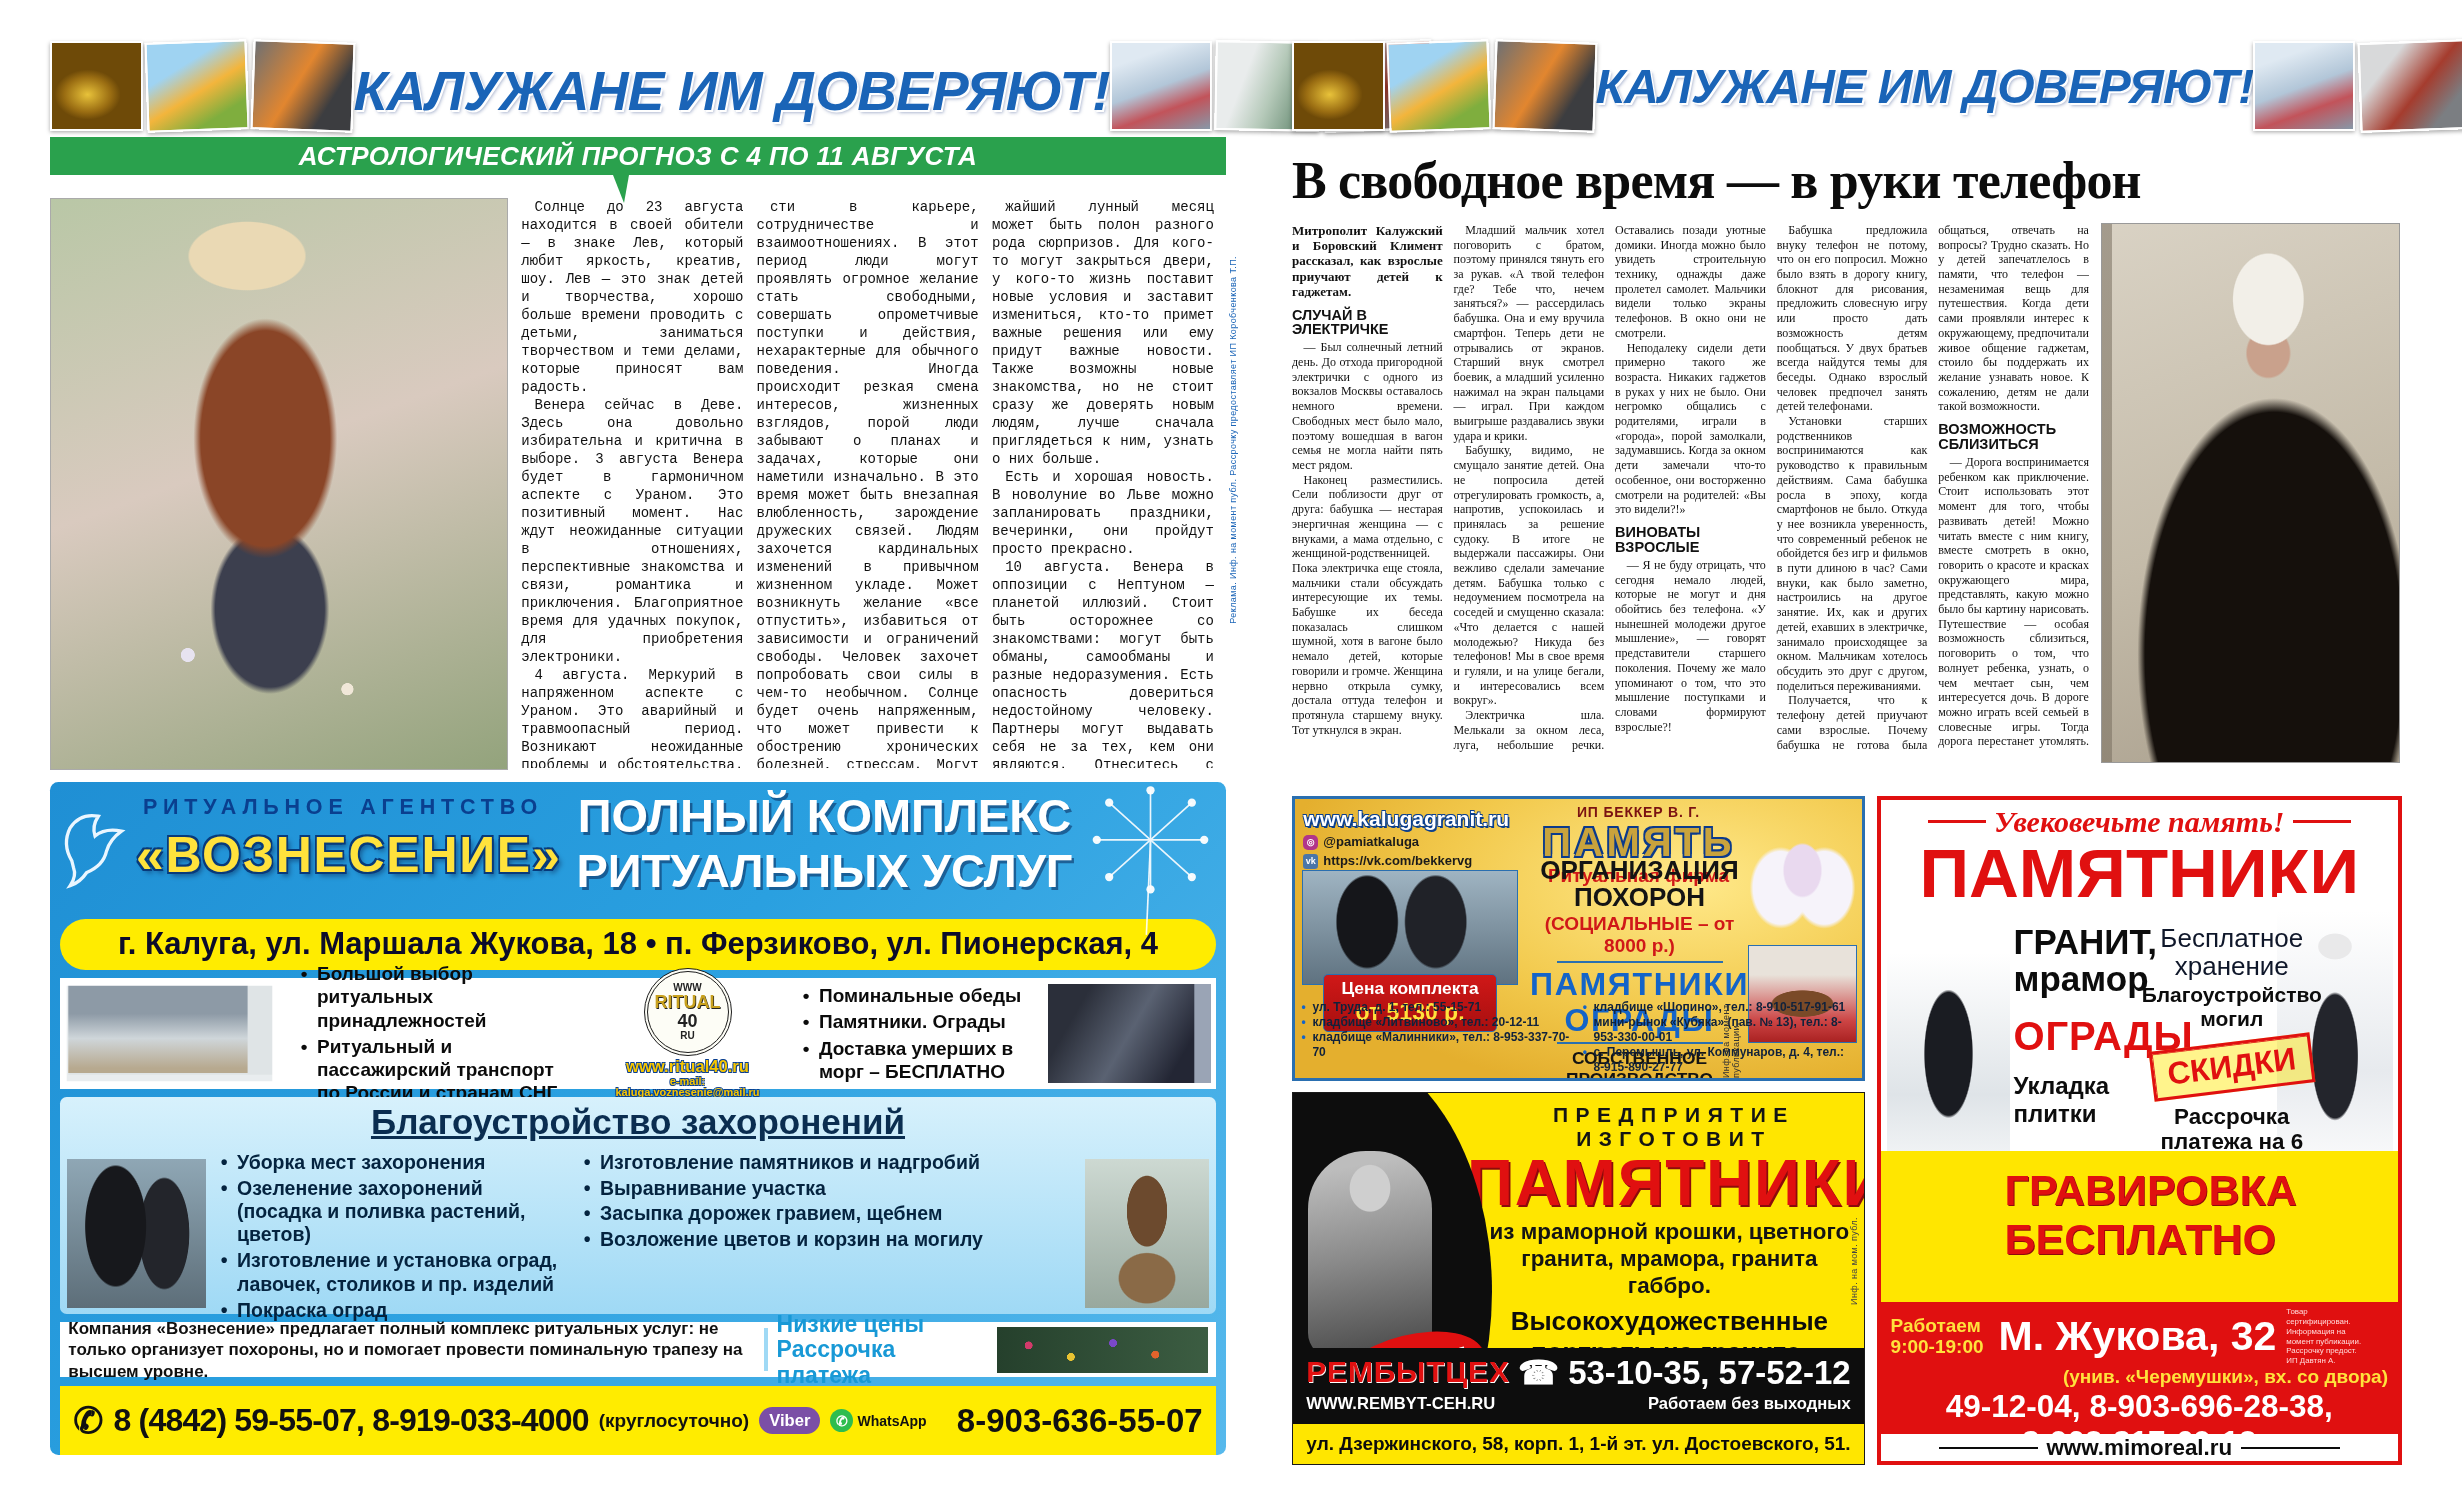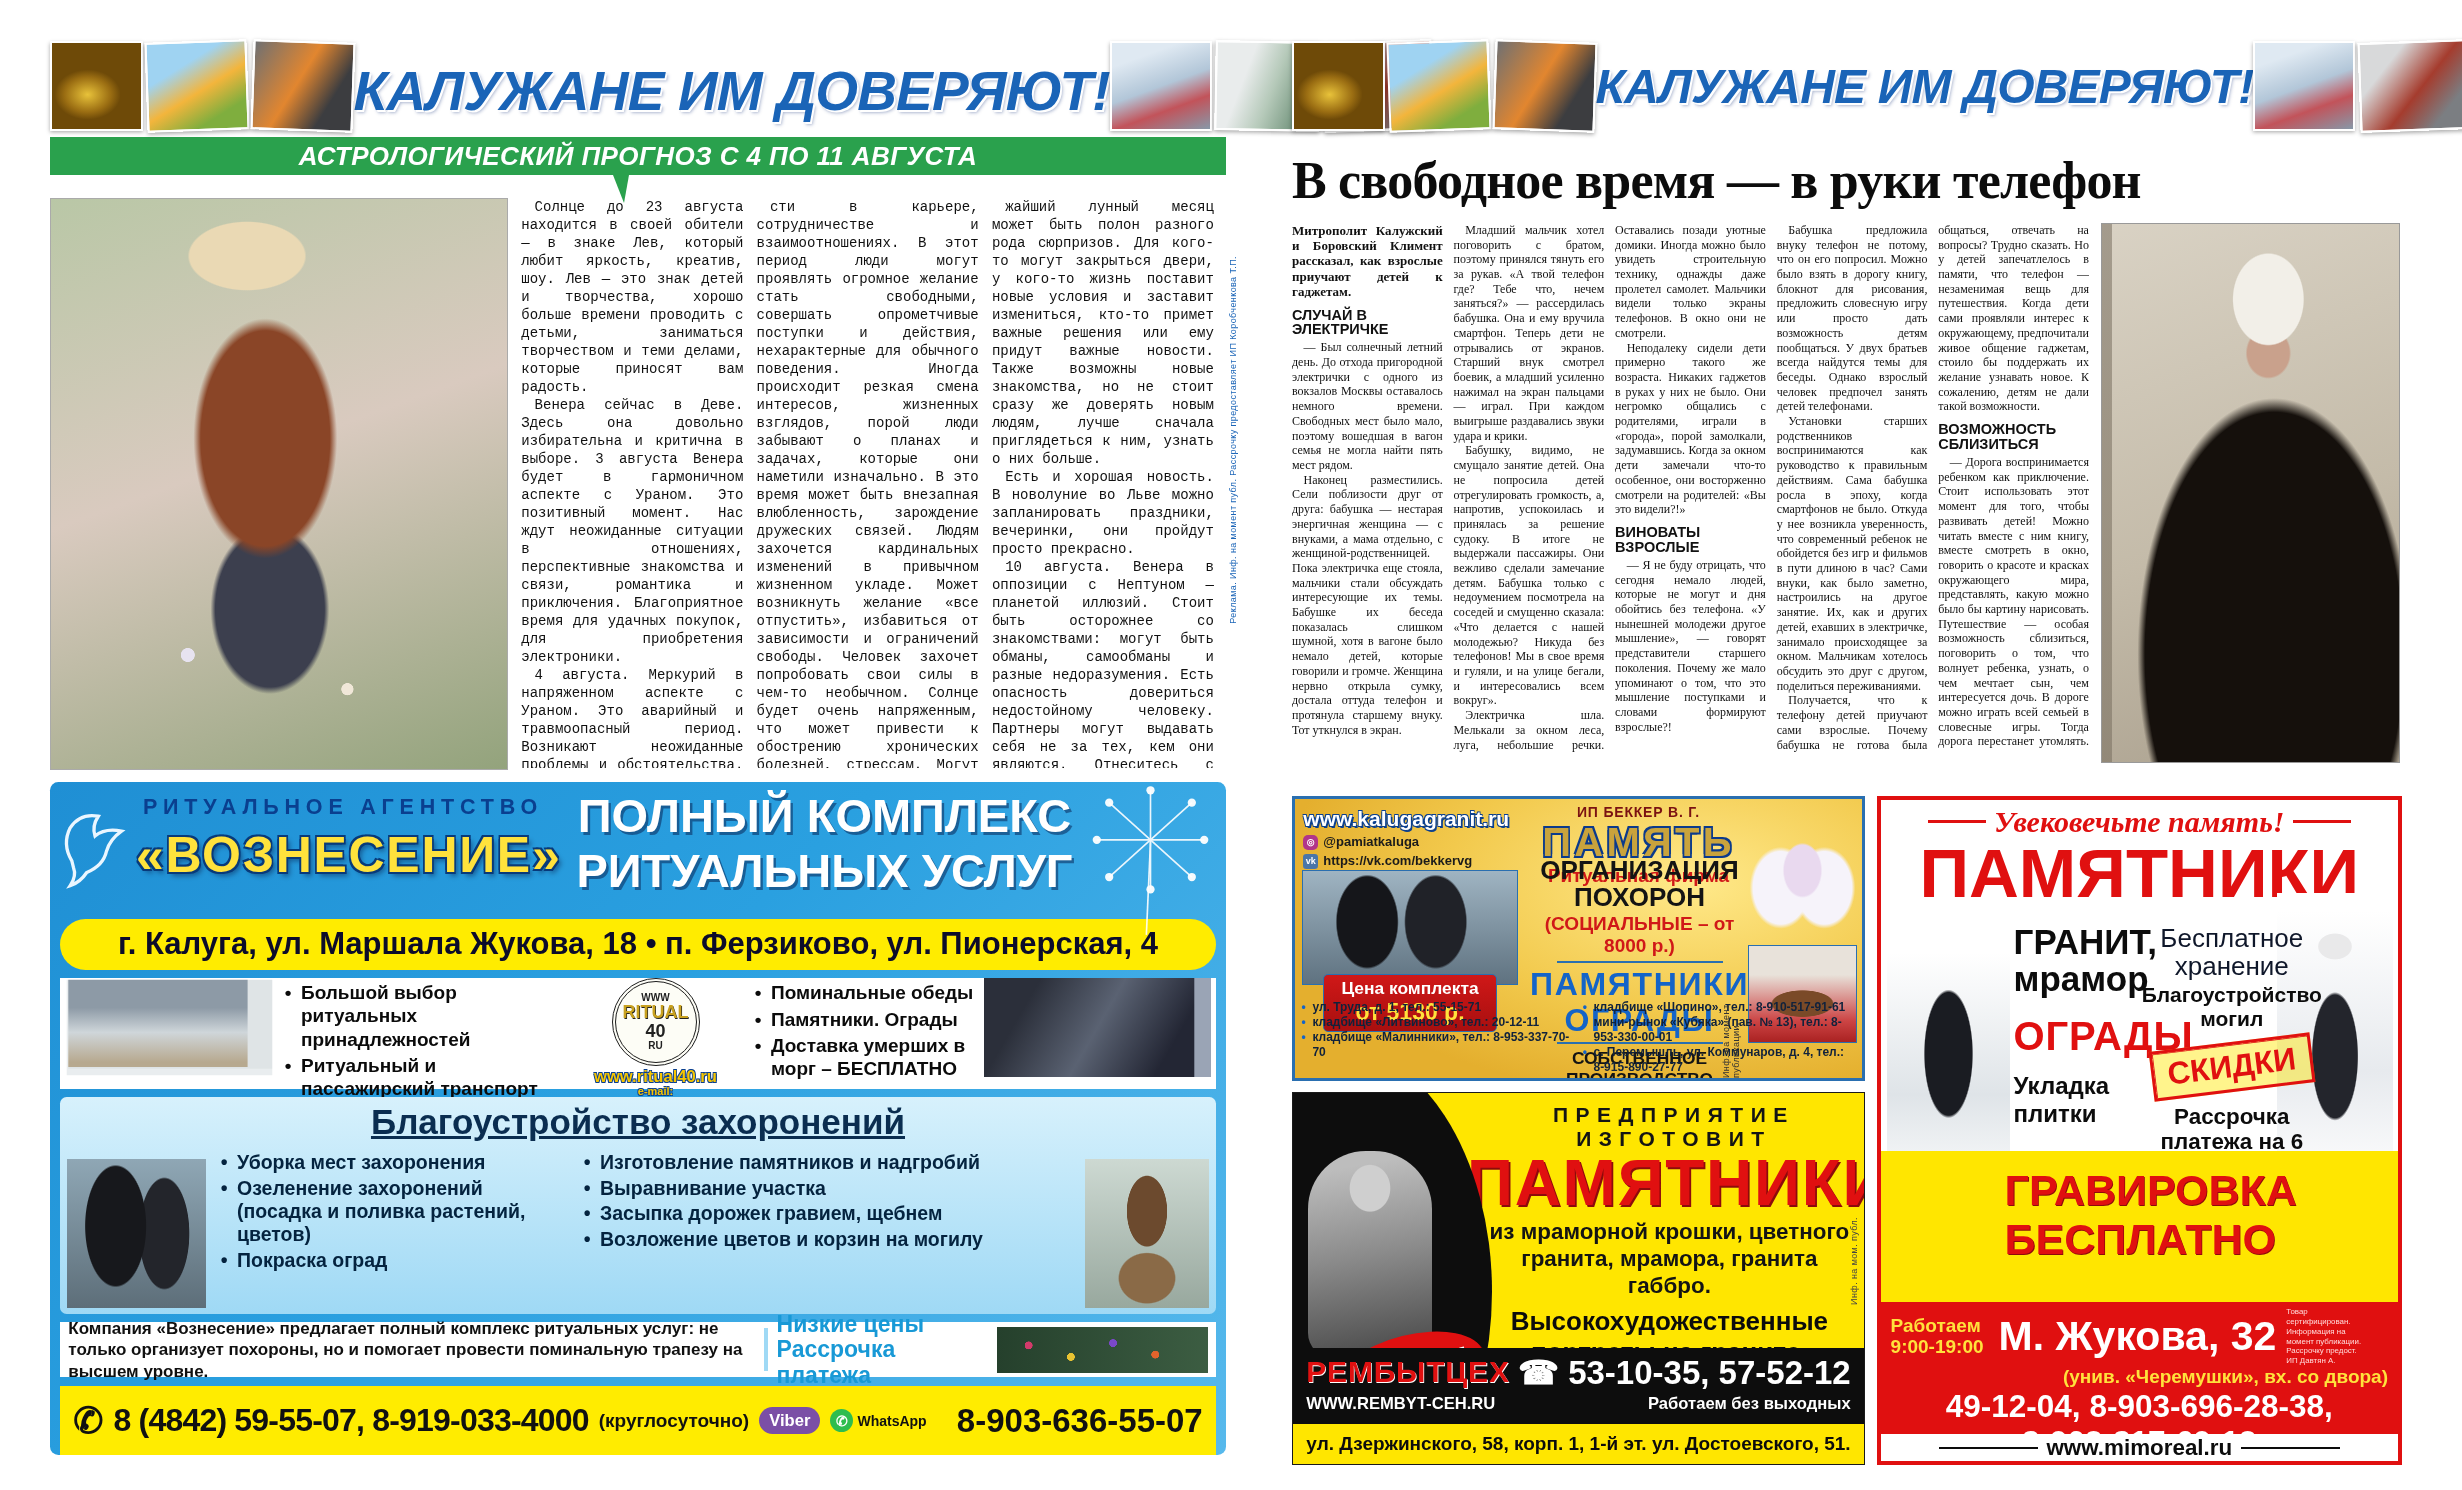--- a/index.html
+++ b/index.html
@@ -45,21 +45,21 @@
   .vz-dove{position:absolute;left:5px;top:21.5px;}
   .vz-agency{position:absolute;left:86px;top:13.3px;width:414px;text-align:center;}
   .vz-agency-label{font-size:21.5px;font-weight:800;color:#0a3f8f;letter-spacing:5.8px;}
   .vz-agency-name{margin-top:6.6px;font-size:50px;font-weight:900;color:#ffe23c;letter-spacing:1.7px;
     text-shadow:1.7px 1.7px 0 #083a7a,-1.7px 1.7px 0 #083a7a,1.7px -1.7px 0 #083a7a,-1.7px -1.7px 0 #083a7a,3.3px 4.1px 5px rgba(0,0,40,.4);}
   .vz-headline{position:absolute;left:497px;right:124px;top:6.6px;text-align:center;color:#fff;font-weight:900;font-size:47px;line-height:55px;
     text-shadow:2.5px 2.5px 0 rgba(9,40,90,.55);}
   .vz-dandelion{position:absolute;right:5px;top:0;}
   .vz-addr{margin:0 10px;height:51px;background:#ffec00;border-radius:26px;display:flex;align-items:center;justify-content:center;
     font-size:31px;font-weight:900;color:#0c0c2a;}
-  .vz-row1{margin:8.3px 10px 0;height:111px;background:#fff;display:flex;align-items:flex-start;gap:9px;padding:0 5px;}
+  .vz-row1{margin:8.3px 10px 0;height:111px;background:#fff;display:flex;align-items:center;gap:25px;padding:0 5px;}
   .ph-vans{width:209px;height:99px;background:linear-gradient(180deg,#8d9aa6 30%,#cfd6da 55%,#b7a98f 85%);
     box-shadow:inset 0 0 0 1.7px #fff,inset 8.3px -13.3px 0 -5px #e9edef,inset -33px -16.6px 0 -6.6px #dfe4e6;}
   .ph-shop{flex:1;height:99px;background:linear-gradient(120deg,#2b2f3a 20%,#5a6272 50%,#232634 80%);
     box-shadow:inset -25px 0 0 -8.3px #9aa4b5;}
   .vz-list{font-size:19px;font-weight:800;color:#0b0b0b;line-height:1.22;}
   .vz-list .li{position:relative;padding-left:18px;margin:3.3px 0;}
   .vz-list .li::before{content:"•";position:absolute;left:1.7px;color:#0b0b0b;}
   .vz-l1{width:275px;}
   .vz-l2{width:222px;}
   .vz-logo{width:177px;text-align:center;line-height:1.05;}
@@ -319,20 +319,21 @@
     </div>
 
     <div class="vz-improve">
       <div class="vz-imp-title">Благоустройство захоронений</div>
       <div class="ph-monu"></div>
       <div class="ph-vases"></div>
       <div class="vz-imp-cols">
         <div class="vz-imp-col vz-imp-c1">
             <div class="li">Уборка мест захоронения</div>
             <div class="li">Озеленение захоронений (посадка и поливка растений, цветов)</div>
+            <div class="li">Изготовление и установка оград, лавочек, столиков и пр. изделий</div>
             <div class="li">Покраска оград</div>
           </div>
         <div class="vz-imp-col vz-imp-c2">
             <div class="li">Изготовление памятников и надгробий</div>
             <div class="li">Выравнивание участка</div>
             <div class="li">Засыпка дорожек гравием, щебнем</div>
             <div class="li">Возложение цветов и корзин на могилу</div>
           </div>
       </div>
     </div>

